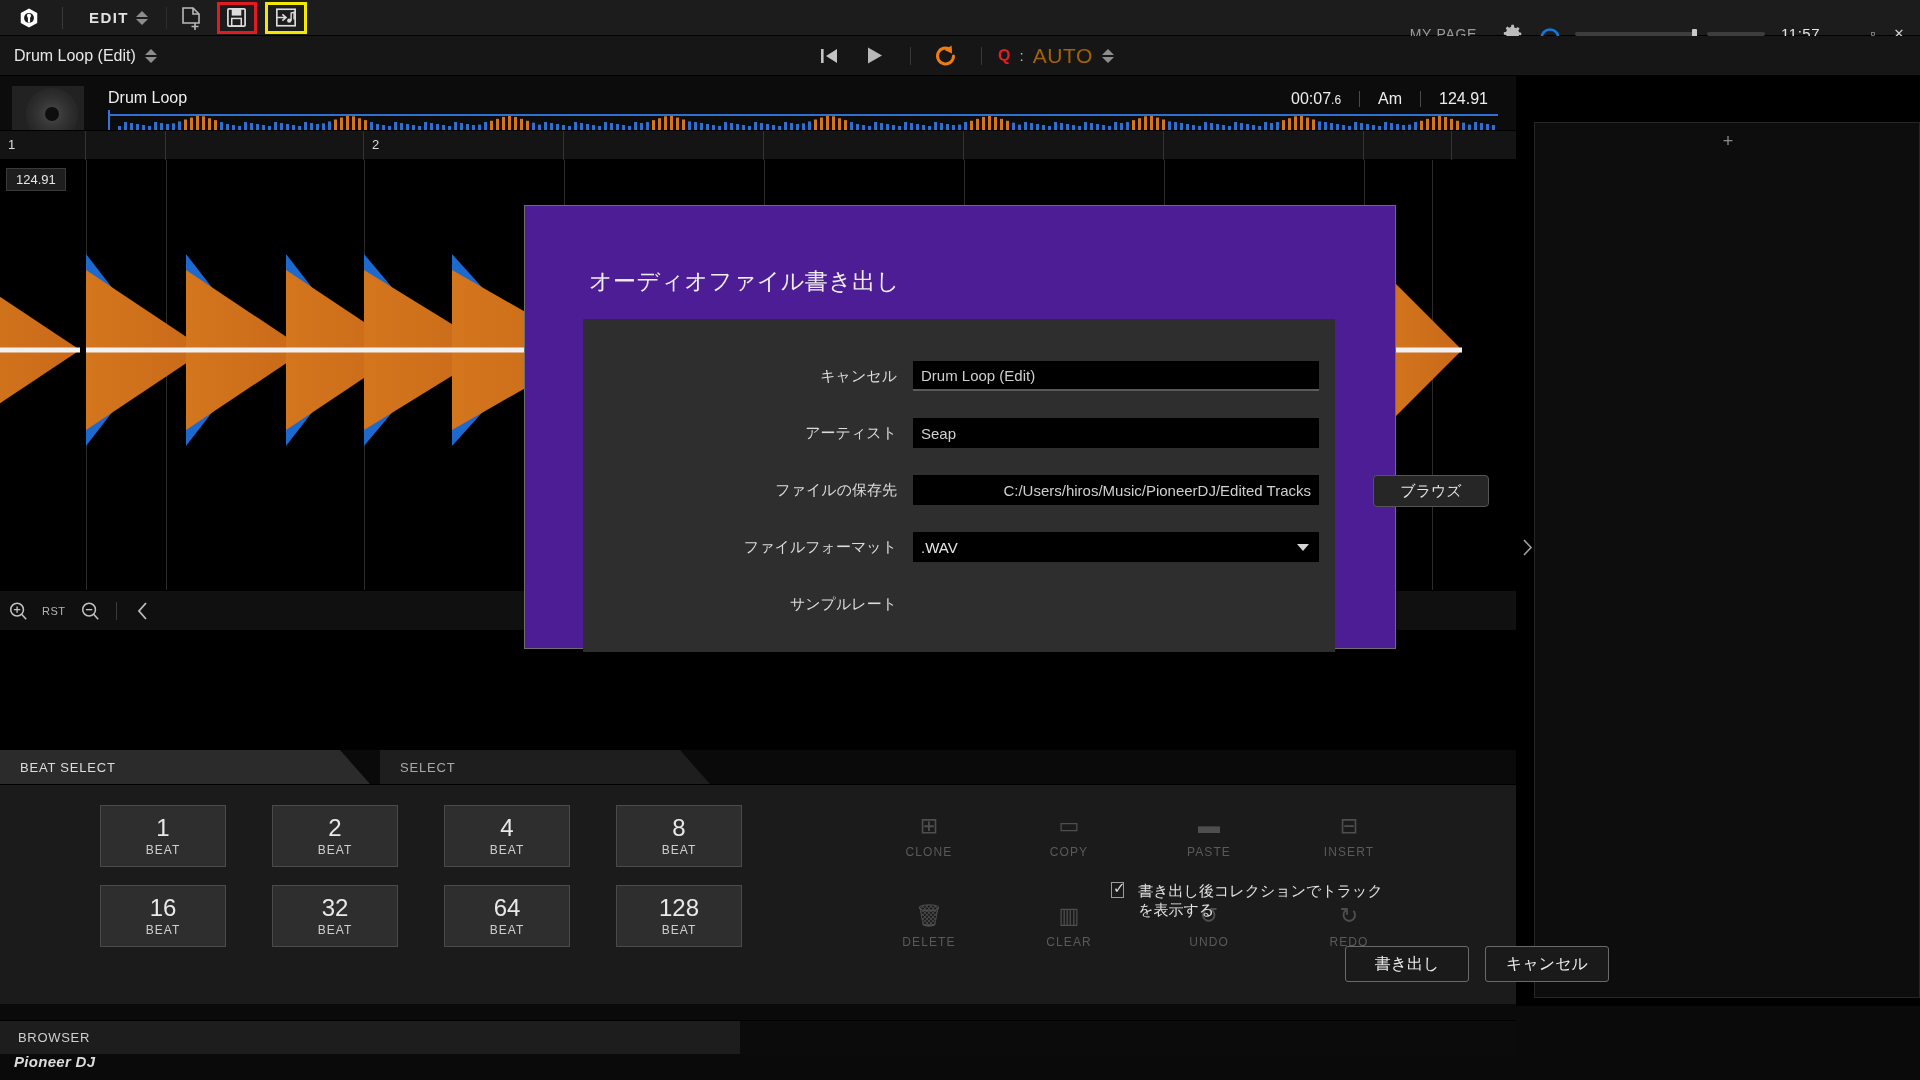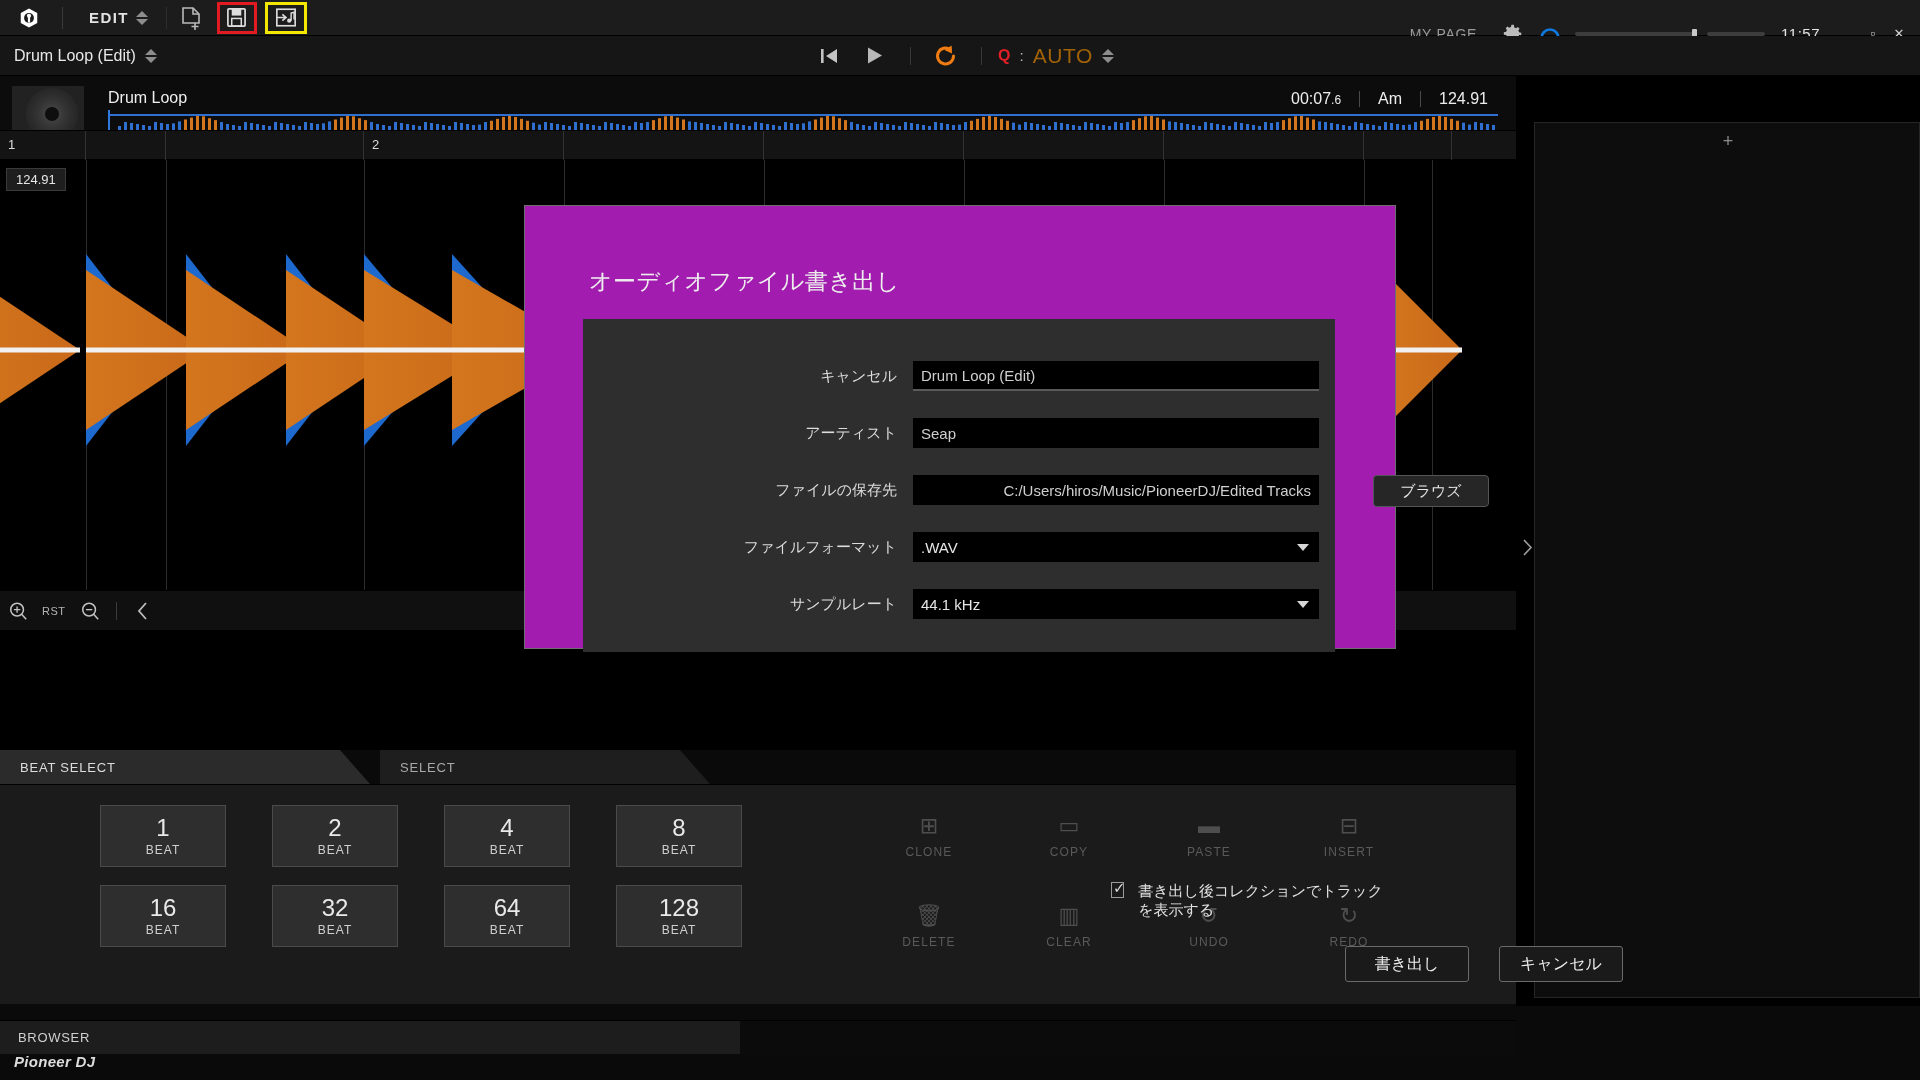--- a/index.html
+++ b/index.html
@@ -125,21 +125,21 @@
   .pal-add { position:absolute; left:0; top:0; width:386px; height:36px; display:flex; align-items:center; justify-content:center;
              color:#8b8b8b; font-size:18px; cursor:pointer; }
   .pal-arrow { position:absolute; left:1516px; top:534px; width:22px; height:26px; display:flex; align-items:center; justify-content:center;
                color:#9a9a9a; font-size:18px; cursor:pointer;}
   .pioneer { position:absolute; left:14px; bottom:10px; font-size:15px; font-style:italic; font-weight:bold; color:#dcdcdc; letter-spacing:.3px;}
 
   
   .scrim { position:absolute; left:0; top:0; width:1920px; height:1080px; background:rgba(0,0,0,0); }
   .modal {
     position:absolute; left:524px; top:205px; width:872px; height:444px;
-    background:#a21caf; border:1px solid #6e6e6e;
+    background:#4c1d95; border:1px solid #6e6e6e;
   }
   .modal-title { position:absolute; left:64px; top:60px; font-size:23px; color:#ededed; letter-spacing:.5px;}
   .form { position:absolute; left:58px; top:113px; width:752px; height:333px; background:#2e2e2e; }
   .row { position:absolute; left:0; height:30px; display:flex; align-items:center; }
   .flabel { width:330px; text-align:right; padding-right:16px; font-size:15px; color:#dcdcdc; }
   .finput {
     width:406px; height:30px; background:#000; border:none; outline:none;
     color:#cfcfcf; font-size:15px; padding:0 8px;
     font-family:"Liberation Sans","DejaVu Sans",sans-serif;
   }
@@ -153,21 +153,21 @@
   .browse {
     position:absolute; left:790px; top:0; width:116px; height:32px;
     background:#262626; border:1px solid #555; border-radius:4px;
     display:flex; align-items:center; justify-content:center;
     font-size:15px; color:#e6e6e6; cursor:pointer;
   }
   .cbrow { position:absolute; left:586px; top:676px; display:flex; align-items:flex-start; gap:14px; cursor:pointer; }
   .cbbox { width:16px; height:16px; border:1px solid #9b9b9b; background:#1a1a1a; position:relative; }
   .cbbox.on:after { content:"✓"; position:absolute; left:1px; top:-4px; font-size:15px; color:#dcdcdc; }
   .cblabel { font-size:15px; color:#e2e2e2; }
-  .btnrow { position:absolute; left:820px; top:740px; display:flex; gap:30px; }
+  .btnrow { position:absolute; left:820px; top:740px; display:flex; gap:16px; }
   .dbtn { width:124px; height:36px; background:#1a1a1a; border:1px solid #6a6a6a; border-radius:3px;
           display:flex; align-items:center; justify-content:center; font-size:16px; color:#ededed; cursor:pointer; }
 </style>
 </head>
 <body>
 
 <div id="app">
 
   <div class="topbar">
     <div class="logo-box">
@@ -736,24 +736,20 @@
       </div>
       <div class="row" style="top:213px">
         <span class="flabel">ファイルフォーマット</span>
         <span class="fselect">
           <span>.WAV</span>
           <i class="car"></i>
         </span>
       </div>
       <div class="row" style="top:270px">
         <span class="flabel">サンプルレート</span>
-        <span class="fselect">
-          <span>44.1 kHz</span>
-          <i class="car"></i>
-        </span>
       </div>
     </div>
 
     <div class="cbrow">
       <span class="cbbox on"></span>
       <span class="cblabel">書き出し後コレクションでトラックを表示する</span>
     </div>
 
     <div class="btnrow">
       <span class="dbtn">書き出し</span>

